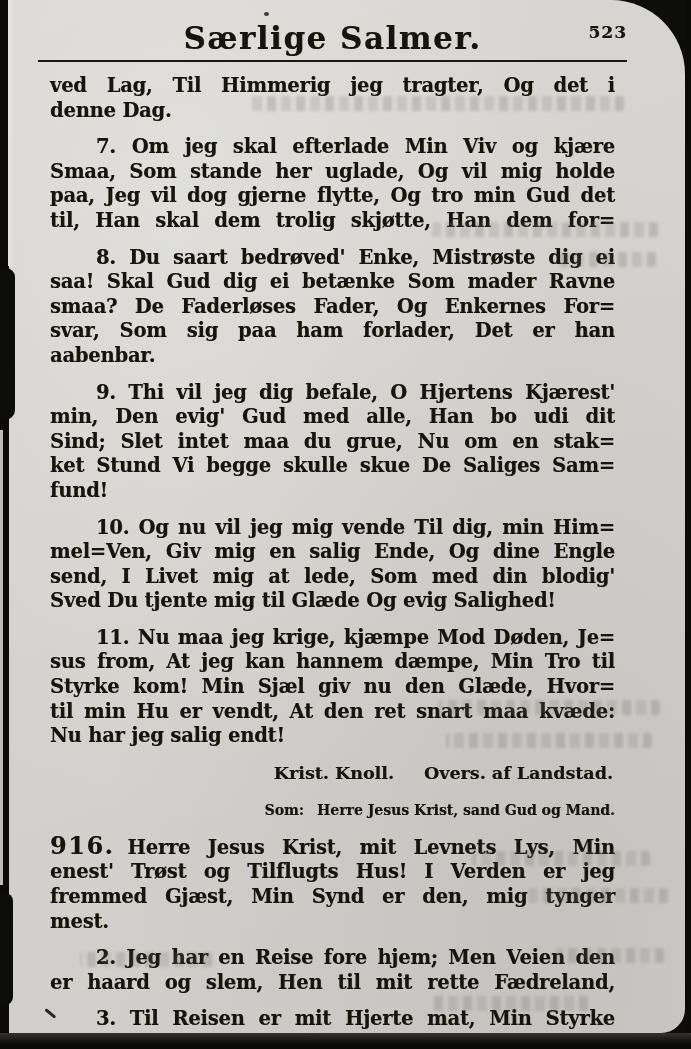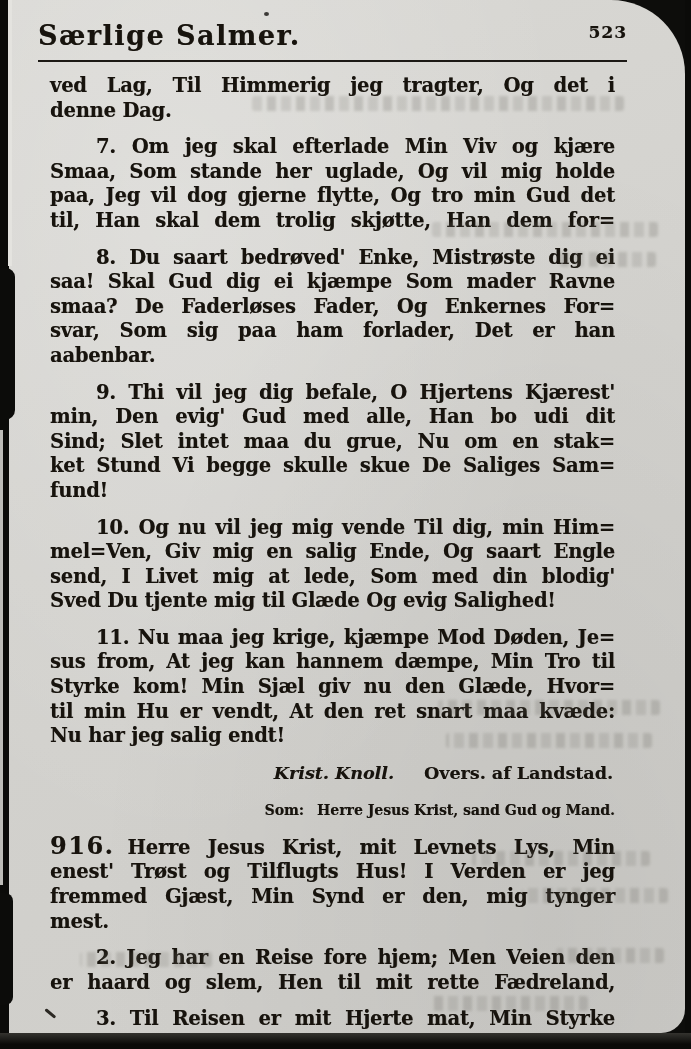--- a/index.html
+++ b/index.html
@@ -17,40 +17,40 @@
       linear-gradient(160deg,#d9d8d4 0%,#d3d2ce 45%,#cfceca 100%);
     border-top-right-radius:74px;
     border-bottom-right-radius:24px;
   }
   .text-col{position:absolute;left:30px;right:58px;top:14px;color:#17130d;}
   .text-col *{text-shadow:0.3px 0.3px 0.6px rgba(23,19,13,.5);}
 
   
   .header{position:relative;height:46px;}
   .title{
-    display:block;text-align:left;font-size:27px;font-weight:bold;
+    display:block;text-align:center;font-size:31px;font-weight:bold;
     letter-spacing:1.5px;padding-top:6px;
   }
   .pagenum{position:absolute;right:0;top:8px;font-size:17px;font-weight:bold;letter-spacing:1px;}
   .rule{border-bottom:2.5px solid #1c1915;margin-bottom:8px;}
 
   
   .block{margin:12px;}
   .line{
     font-size:19.5px;font-weight:bold;line-height:24.6px;
     letter-spacing:-0.2px;text-align:justify;
   }
   .line.just{text-align-last:justify;}
   .line.indent{text-indent:46px;}
   .hymn-number{font-size:24px;letter-spacing:1.5px;margin-right:13px;}
   .attribution{
     text-align:right;font-size:17.5px;font-weight:bold;line-height:24px;
     padding-right:2px;margin-bottom:13px;
   }
-  .attr-author{margin-right:30px;font-style:italic;}
+  .attr-author{margin-right:30px;}
   .tune{text-align:right;font-size:14px;font-weight:bold;line-height:24px;margin-bottom:2px;}
   .tune-label{margin-right:13px;}
 
   
   .edge-left{position:absolute;left:0;top:0;width:9px;height:100%;background:#0b0b09;}
   .edge-left-sliver{position:absolute;left:8px;top:0;width:4px;height:266px;background:#e4e3df;}
   .edge-left-sliver2{position:absolute;left:0;top:430px;width:3px;height:455px;background:#bdbcb8;}
   .edge-right{position:absolute;right:0;top:0;width:6px;height:100%;background:#0b0b09;}
   .edge-bottom{position:absolute;left:0;bottom:0;width:100%;height:16px;
     background:linear-gradient(#34332f,#0a0a08 70%);}
@@ -96,35 +96,35 @@
           <div class="line">denne Dag.</div>
         </div>
         <div class="block verse">
           <div class="line just indent">7. Om jeg skal efterlade Min Viv og kjære</div>
           <div class="line just">Smaa, Som stande her uglade, Og vil mig holde</div>
           <div class="line just">paa, Jeg vil dog gjerne flytte, Og tro min Gud det</div>
           <div class="line just">til, Han skal dem trolig skjøtte, Han dem for=</div>
         </div>
         <div class="block verse">
           <div class="line just indent">8. Du saart bedrøved' Enke, Mistrøste dig ei</div>
-          <div class="line just">saa! Skal Gud dig ei kjæmpe Som mader Ravne</div>
+          <div class="line just">saa! Skal Gud dig ei betænke Som mader Ravne</div>
           <div class="line just">smaa? De Faderløses Fader, Og Enkernes For=</div>
           <div class="line just">svar, Som sig paa ham forlader, Det er han</div>
           <div class="line">aabenbar.</div>
         </div>
         <div class="block verse">
           <div class="line just indent">9. Thi vil jeg dig befale, O Hjertens Kjærest'</div>
           <div class="line just">min, Den evig' Gud med alle, Han bo udi dit</div>
           <div class="line just">Sind; Slet intet maa du grue, Nu om en stak=</div>
           <div class="line just">ket Stund Vi begge skulle skue De Saliges Sam=</div>
           <div class="line">fund!</div>
         </div>
         <div class="block verse">
           <div class="line just indent">10. Og nu vil jeg mig vende Til dig, min Him=</div>
-          <div class="line just">mel=Ven, Giv mig en salig Ende, Og saart Engle</div>
+          <div class="line just">mel=Ven, Giv mig en salig Ende, Og dine Engle</div>
           <div class="line just">send, I Livet mig at lede, Som med din blodig'</div>
           <div class="line">Sved Du tjente mig til Glæde Og evig Salighed!</div>
         </div>
         <div class="block verse">
           <div class="line just indent">11. Nu maa jeg krige, kjæmpe Mod Døden, Je=</div>
           <div class="line just">sus from, At jeg kan hannem dæmpe, Min Tro til</div>
           <div class="line just">Styrke kom! Min Sjæl giv nu den Glæde, Hvor=</div>
           <div class="line just">til min Hu er vendt, At den ret snart maa kvæde:</div>
           <div class="line">Nu har jeg salig endt!</div>
         </div>

